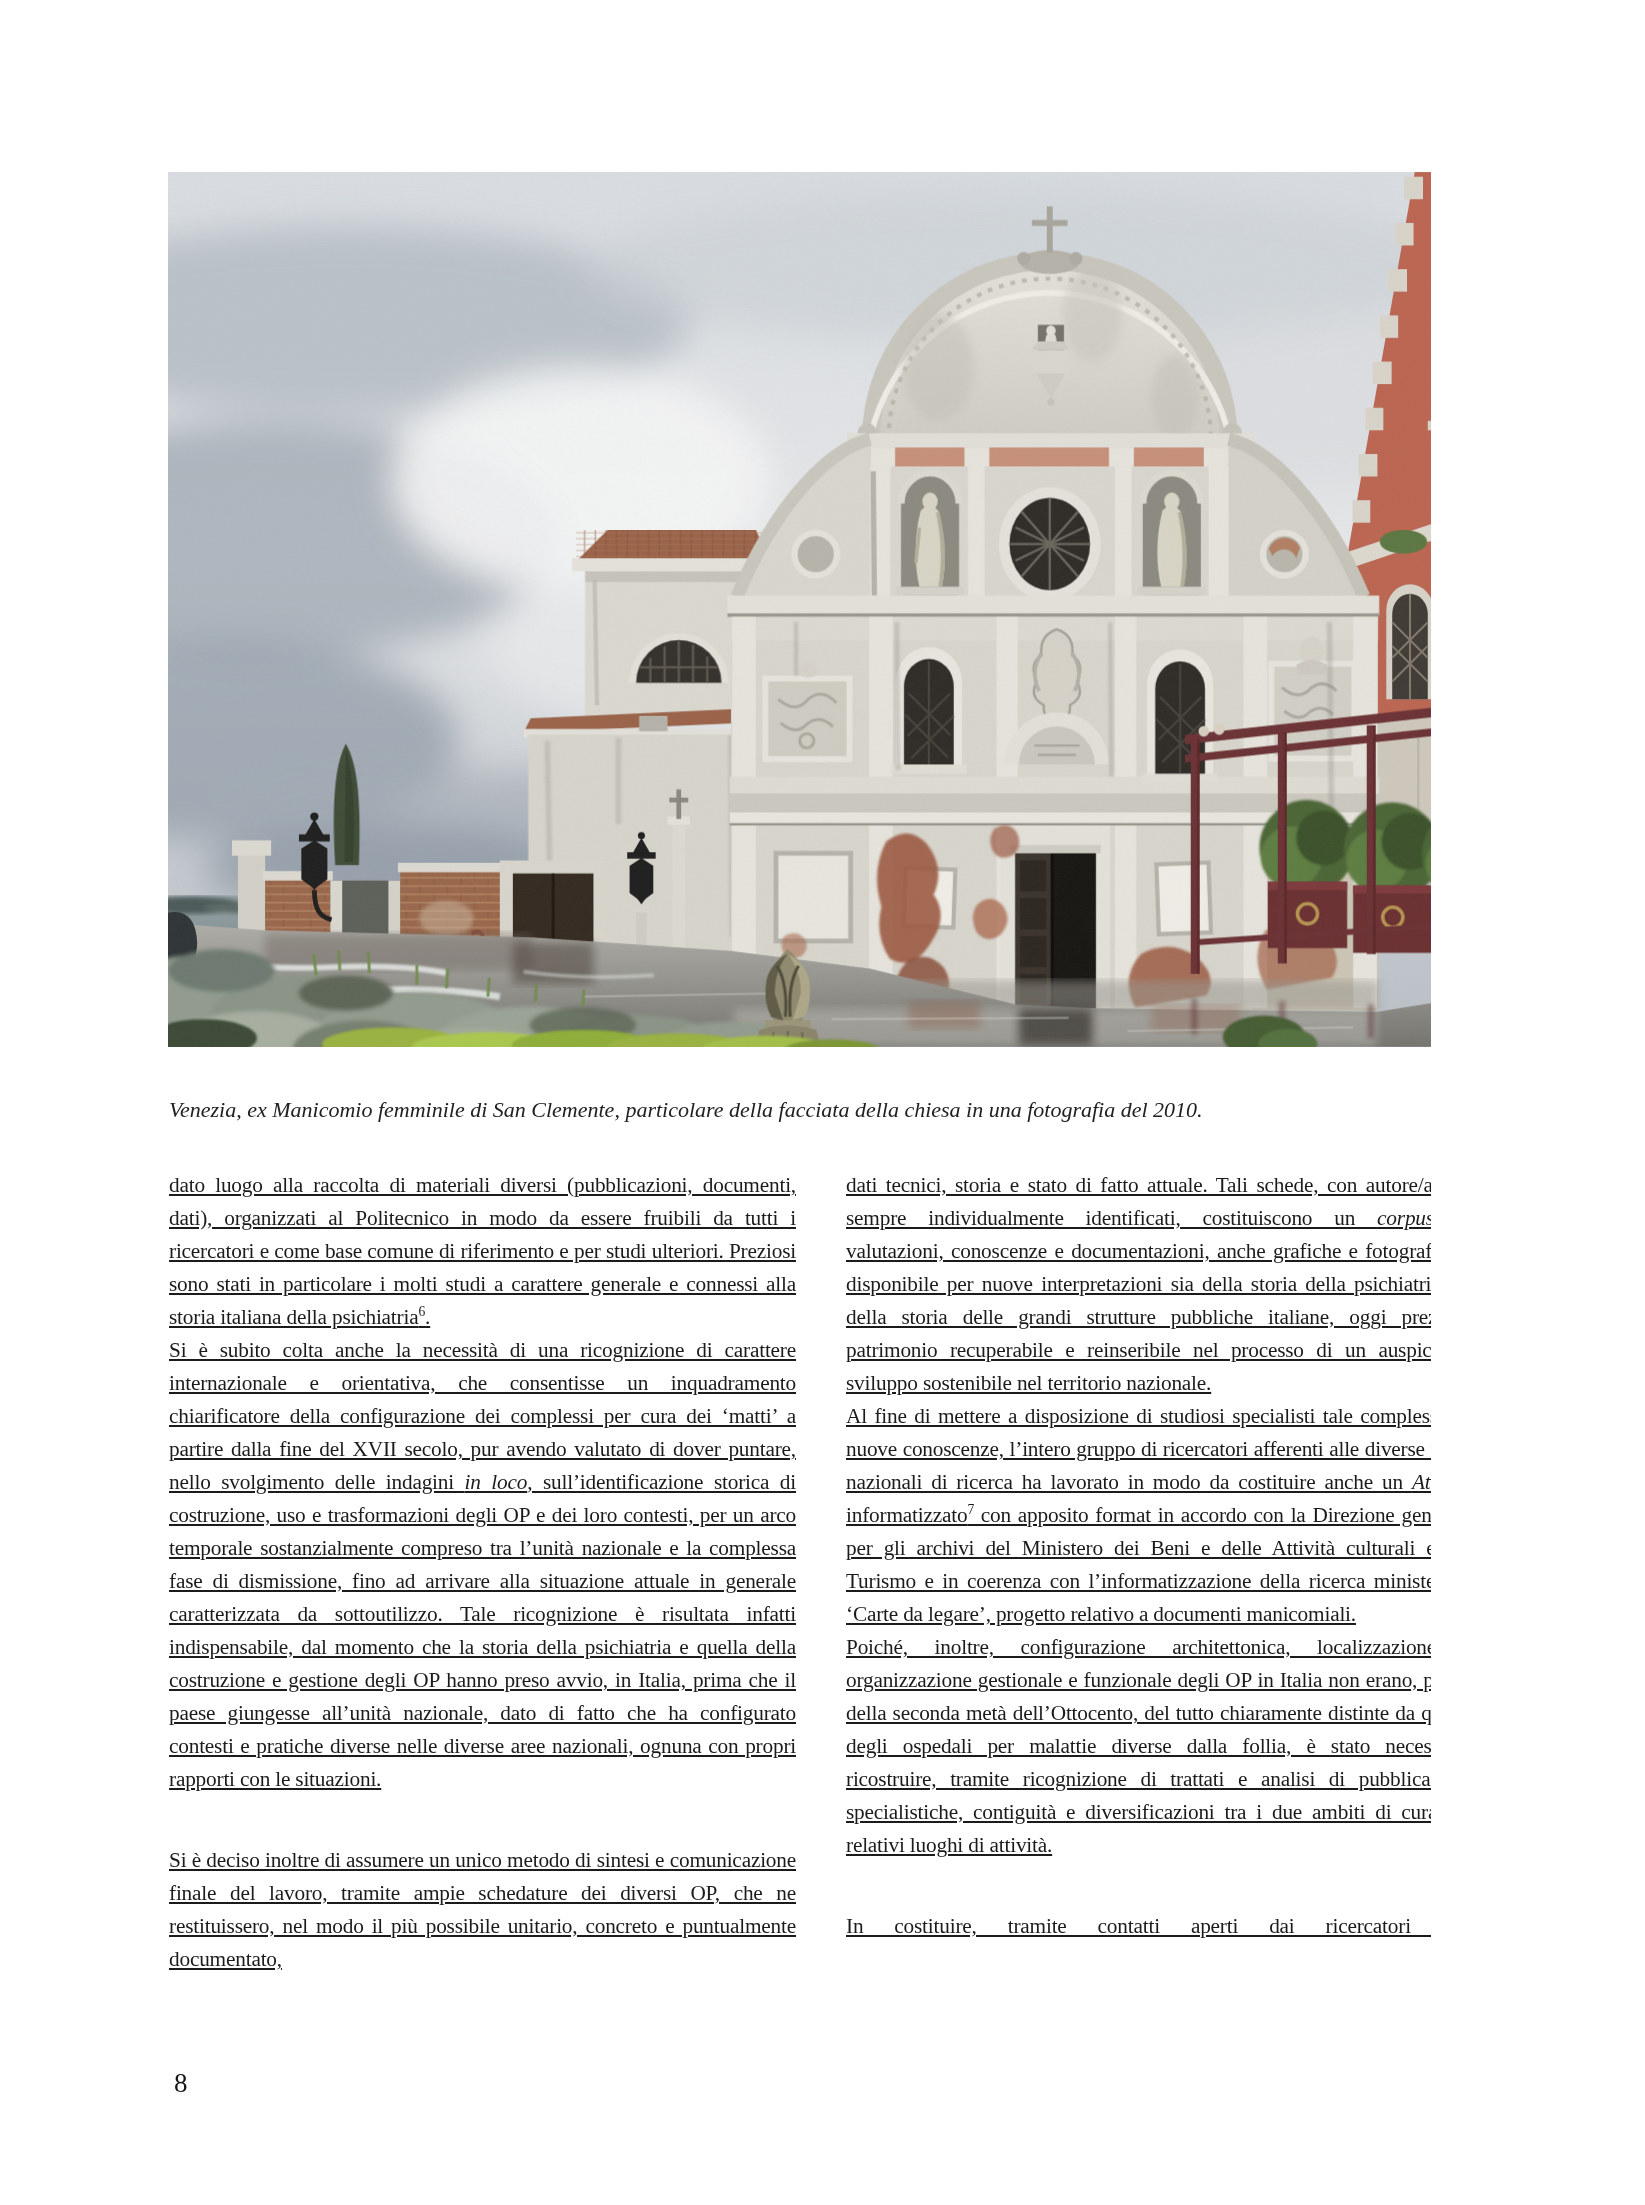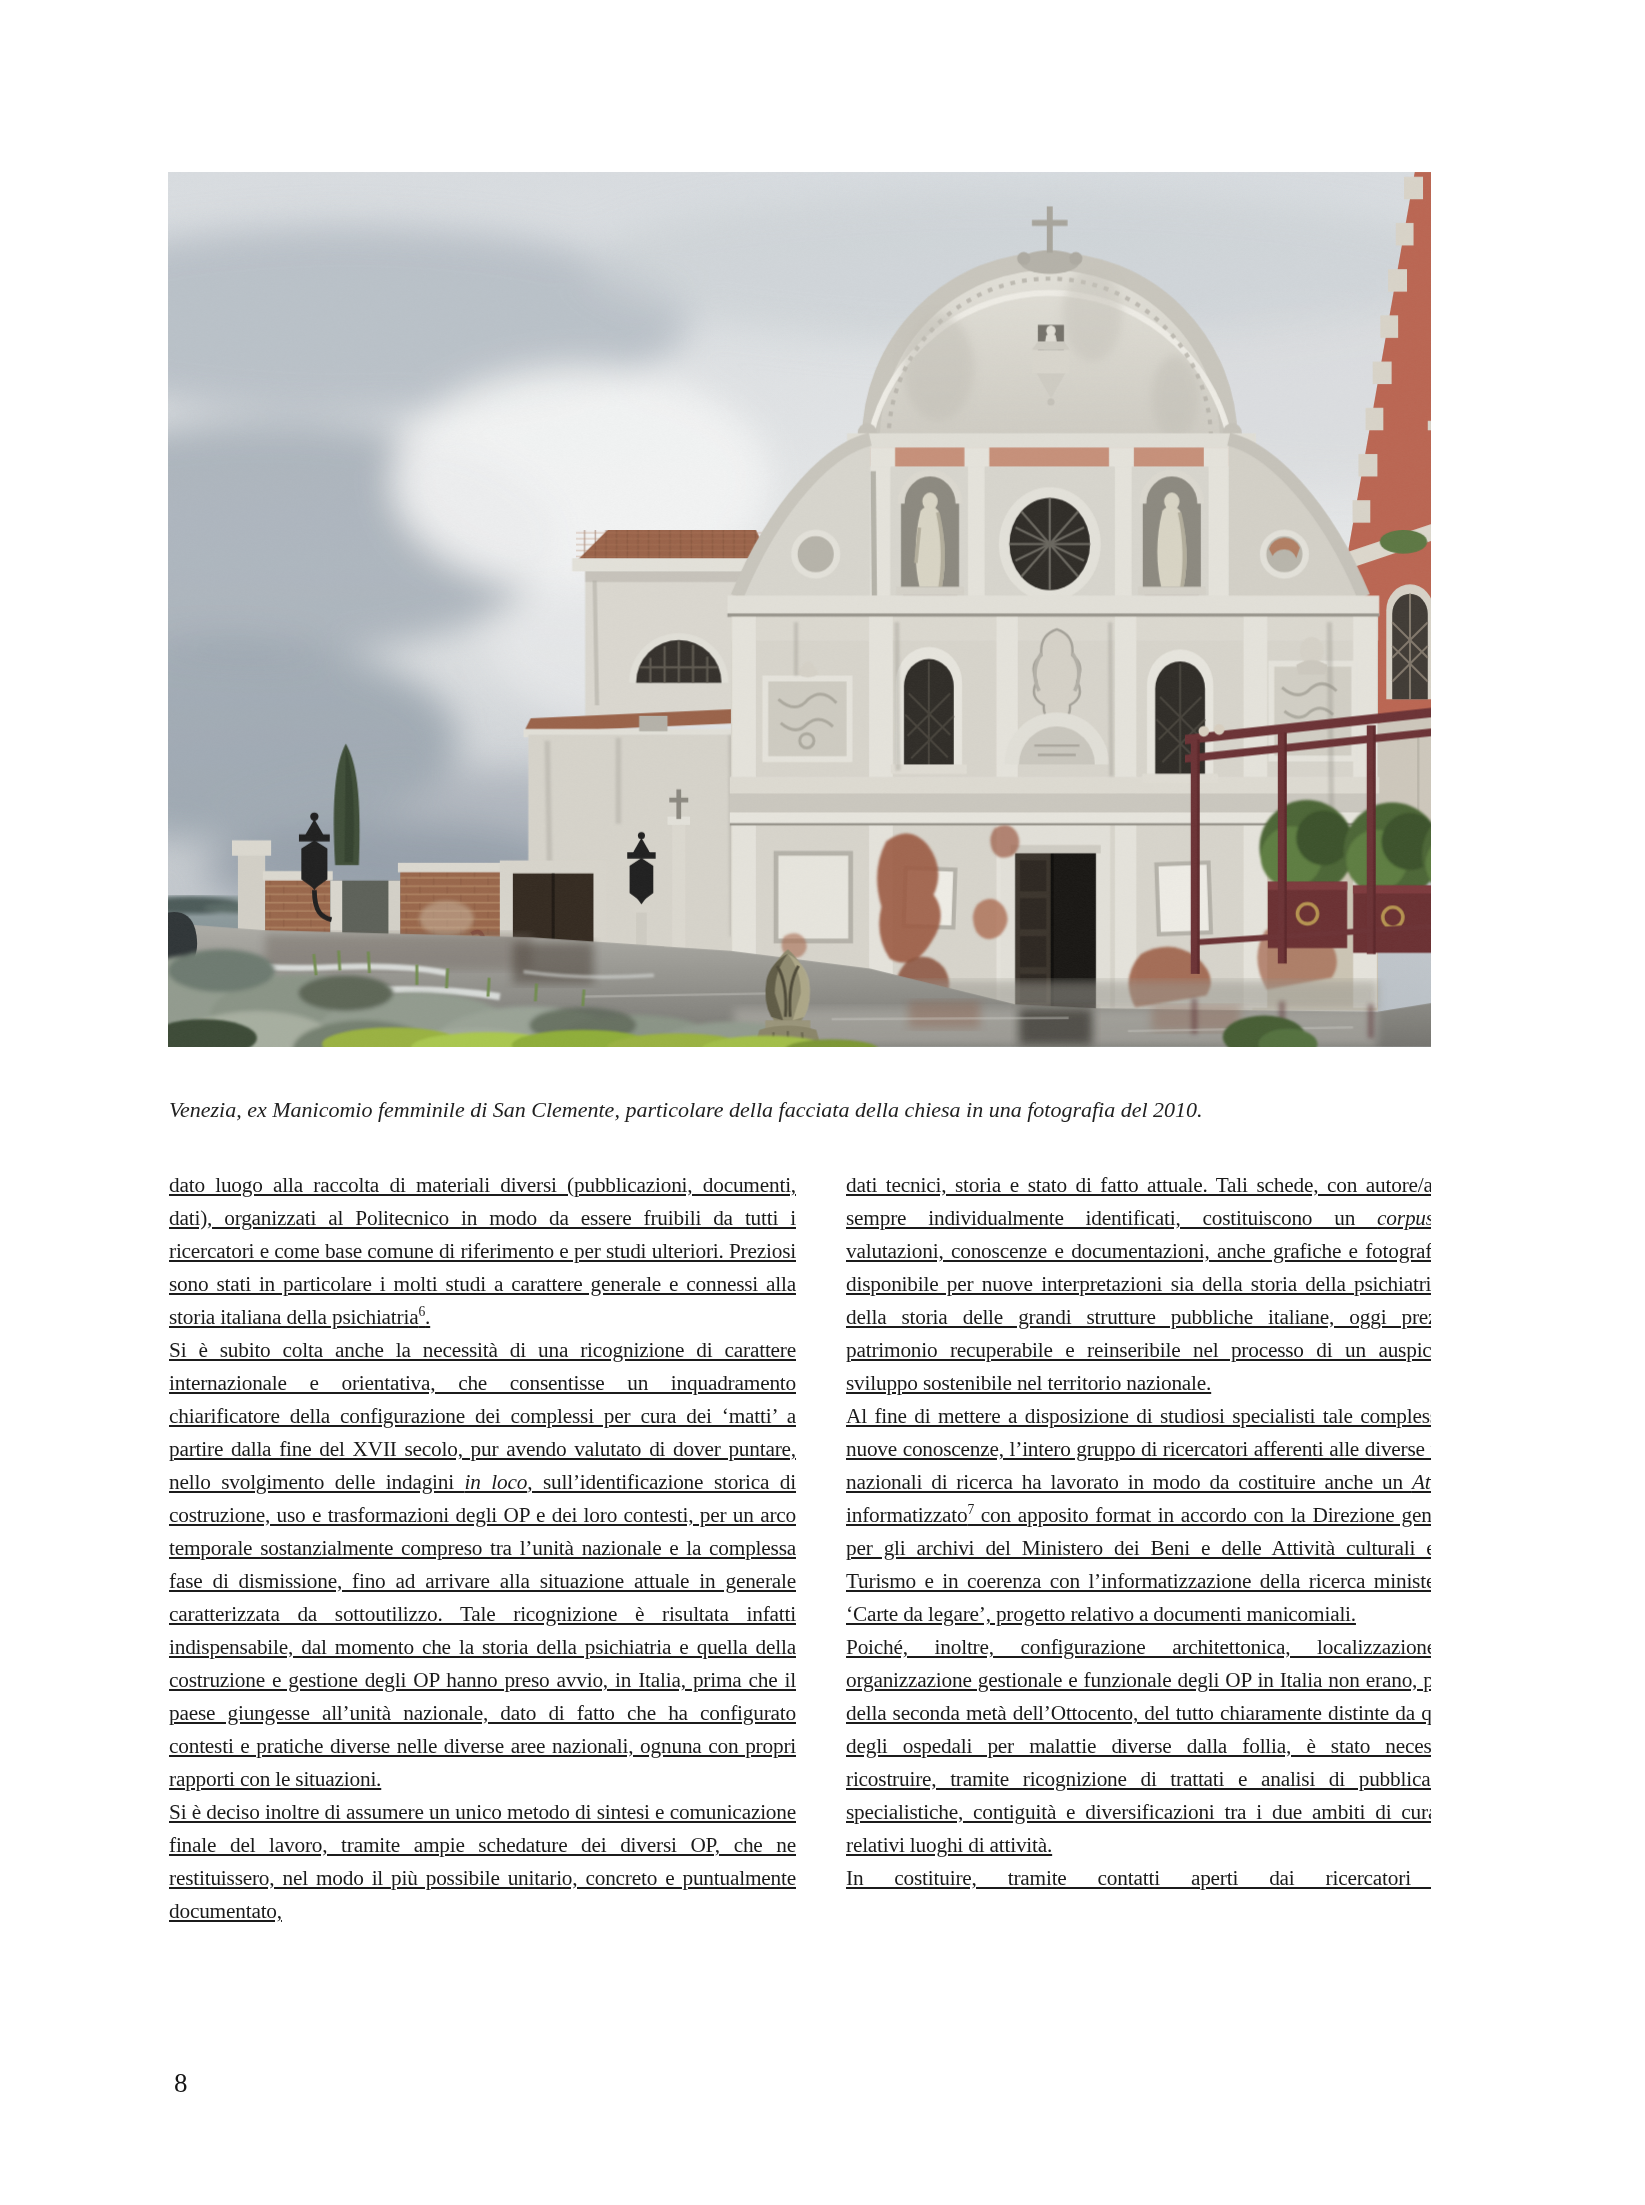--- a/index.html
+++ b/index.html
@@ -13,21 +13,21 @@
     font-style:italic;font-size:22px;line-height:27px;color:#212121;letter-spacing:0px;
   }
   .col{
     position:absolute;top:1169px;width:627px;
     font-size:21.3px;line-height:33px;text-align:justify;letter-spacing:-0.2px;
     color:#1b1b1b;hyphens:none;text-decoration:underline;-webkit-hyphens:none;
   }
   #col-left{left:169px;}
   #col-right{left:846px;width:626px;}
   .col p{margin:0;padding:0;text-indent:0;}
-  .col p.cont{text-align-last:justify;}
+  .col p.cont{text-align-last:justify;margin-top:48px;}
   .col .it{font-style:italic;}
   .col .sup{vertical-align:super;font-size:13.6px;line-height:0;}
   .pagenum{position:absolute;left:174px;top:2068px;font-size:27px;color:#151515;}
 
   
   .c-facade{fill:var(--c-facade,#d8d5cc)}
   .c-trim{fill:var(--c-white_trim,#e6e4dc)}
   .c-brick{fill:var(--c-brick,#99664a)}
   .c-damage{fill:var(--c-brick_damage,#9b5a41)}
   .c-roof{fill:var(--c-roof,#9a6248)}

